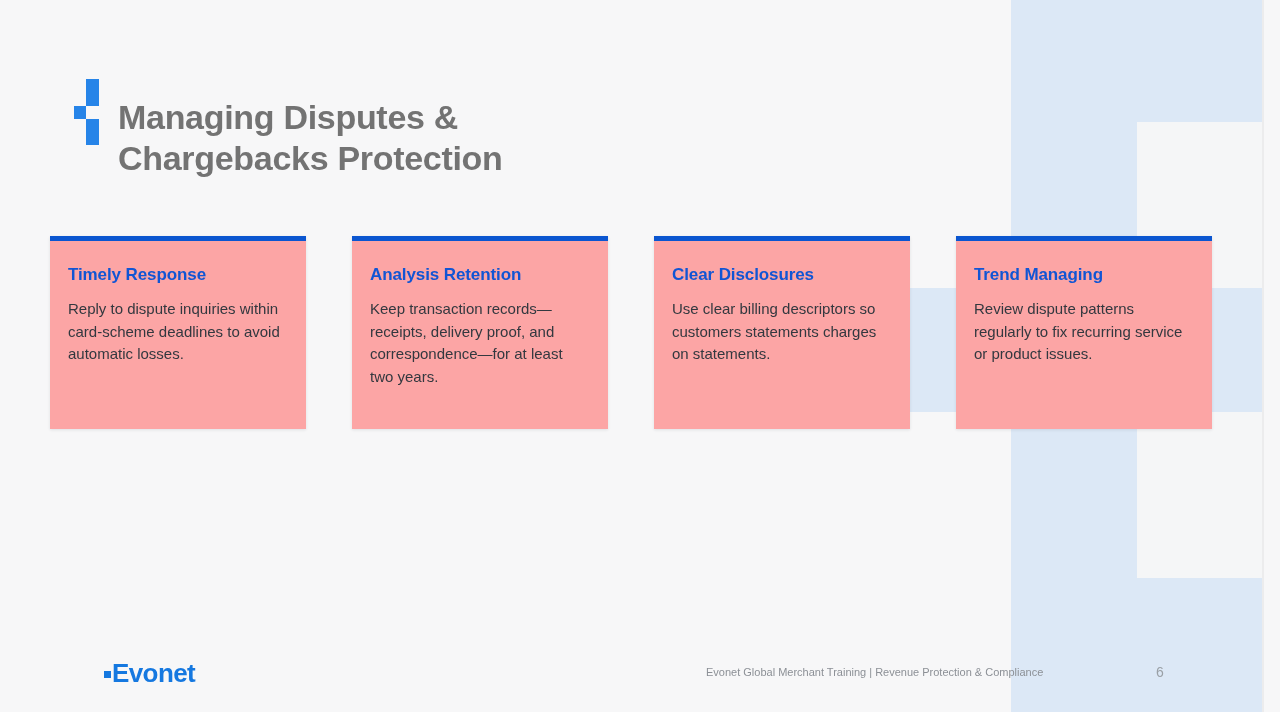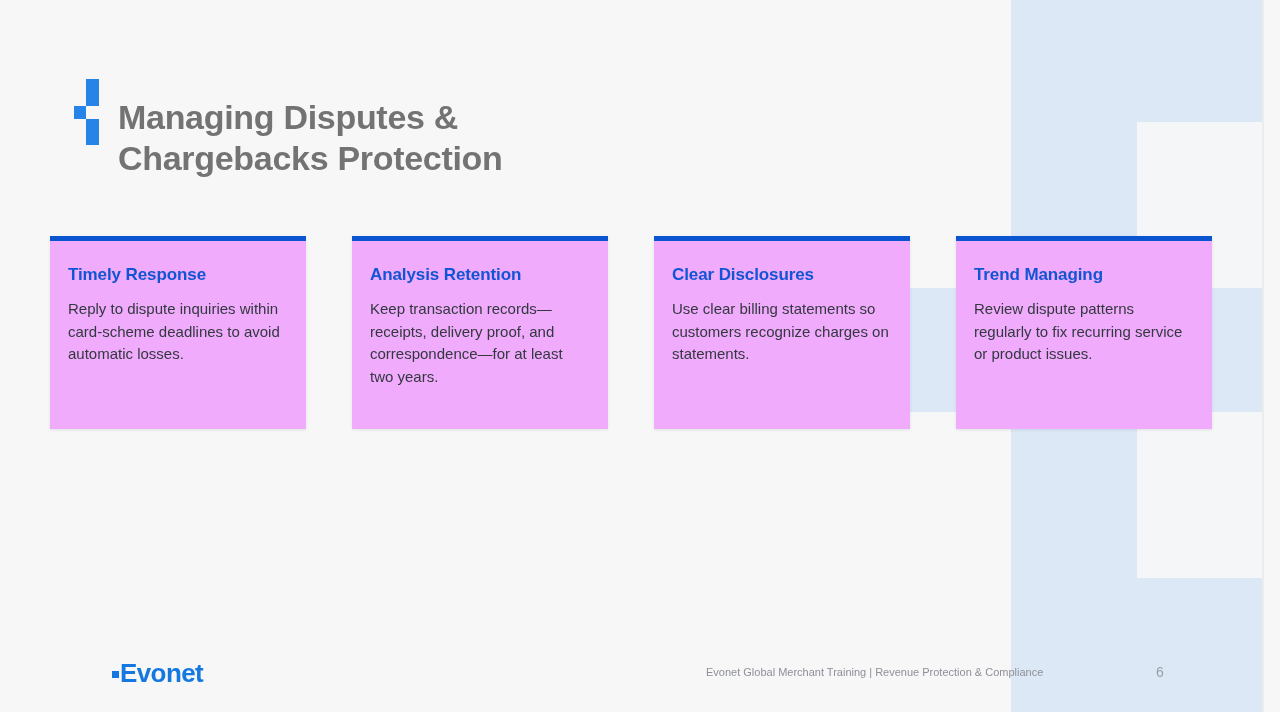--- a/index.html
+++ b/index.html
@@ -113,21 +113,21 @@
     left: 50px;
     top: 236px;
     width: 1162px;
     display: flex;
     gap: 46px;
   }
   .card {
     position: relative;
     width: 256px;
     min-height: 193px;
-    background: #f0abfc;
+    background: #fca5a5;
     box-shadow: 0 1px 3px rgba(20, 30, 50, 0.10);
     box-sizing: border-box;
     padding: 28px 18px 20px 18px;
   }
   .card-accent {
     position: absolute;
     left: 0;
     top: 0;
     width: 100%;
     height: 5px;
@@ -144,21 +144,21 @@
   .card-body {
     font-size: 15px;
     line-height: 22.5px;
     color: #33383f;
     margin: 0;
   }
 
   
   .logo {
     position: absolute;
-    left: 112px;
+    left: 104px;
     top: 658px;
     display: flex;
     align-items: center;
     justify-content: space-between;
   }
   .logo-tick {
     width: 7px;
     height: 7px;
     background: #1578e0;
     margin-right: 1px;
@@ -222,21 +222,21 @@
 
     <div class="card">
       <div class="card-accent"></div>
       <h2 class="card-title">Analysis Retention</h2>
       <p class="card-body">Keep transaction records—receipts, delivery proof, and correspondence—for at least two years.</p>
     </div>
 
     <div class="card">
       <div class="card-accent"></div>
       <h2 class="card-title">Clear Disclosures</h2>
-      <p class="card-body">Use clear billing statements so customers recognize charges on statements.</p>
+      <p class="card-body">Use clear billing descriptors so customers statements charges on statements.</p>
     </div>
 
     <div class="card">
       <div class="card-accent"></div>
       <h2 class="card-title">Trend Managing</h2>
       <p class="card-body">Review dispute patterns regularly to fix recurring service or product issues.</p>
     </div>
 
   </div>
 

